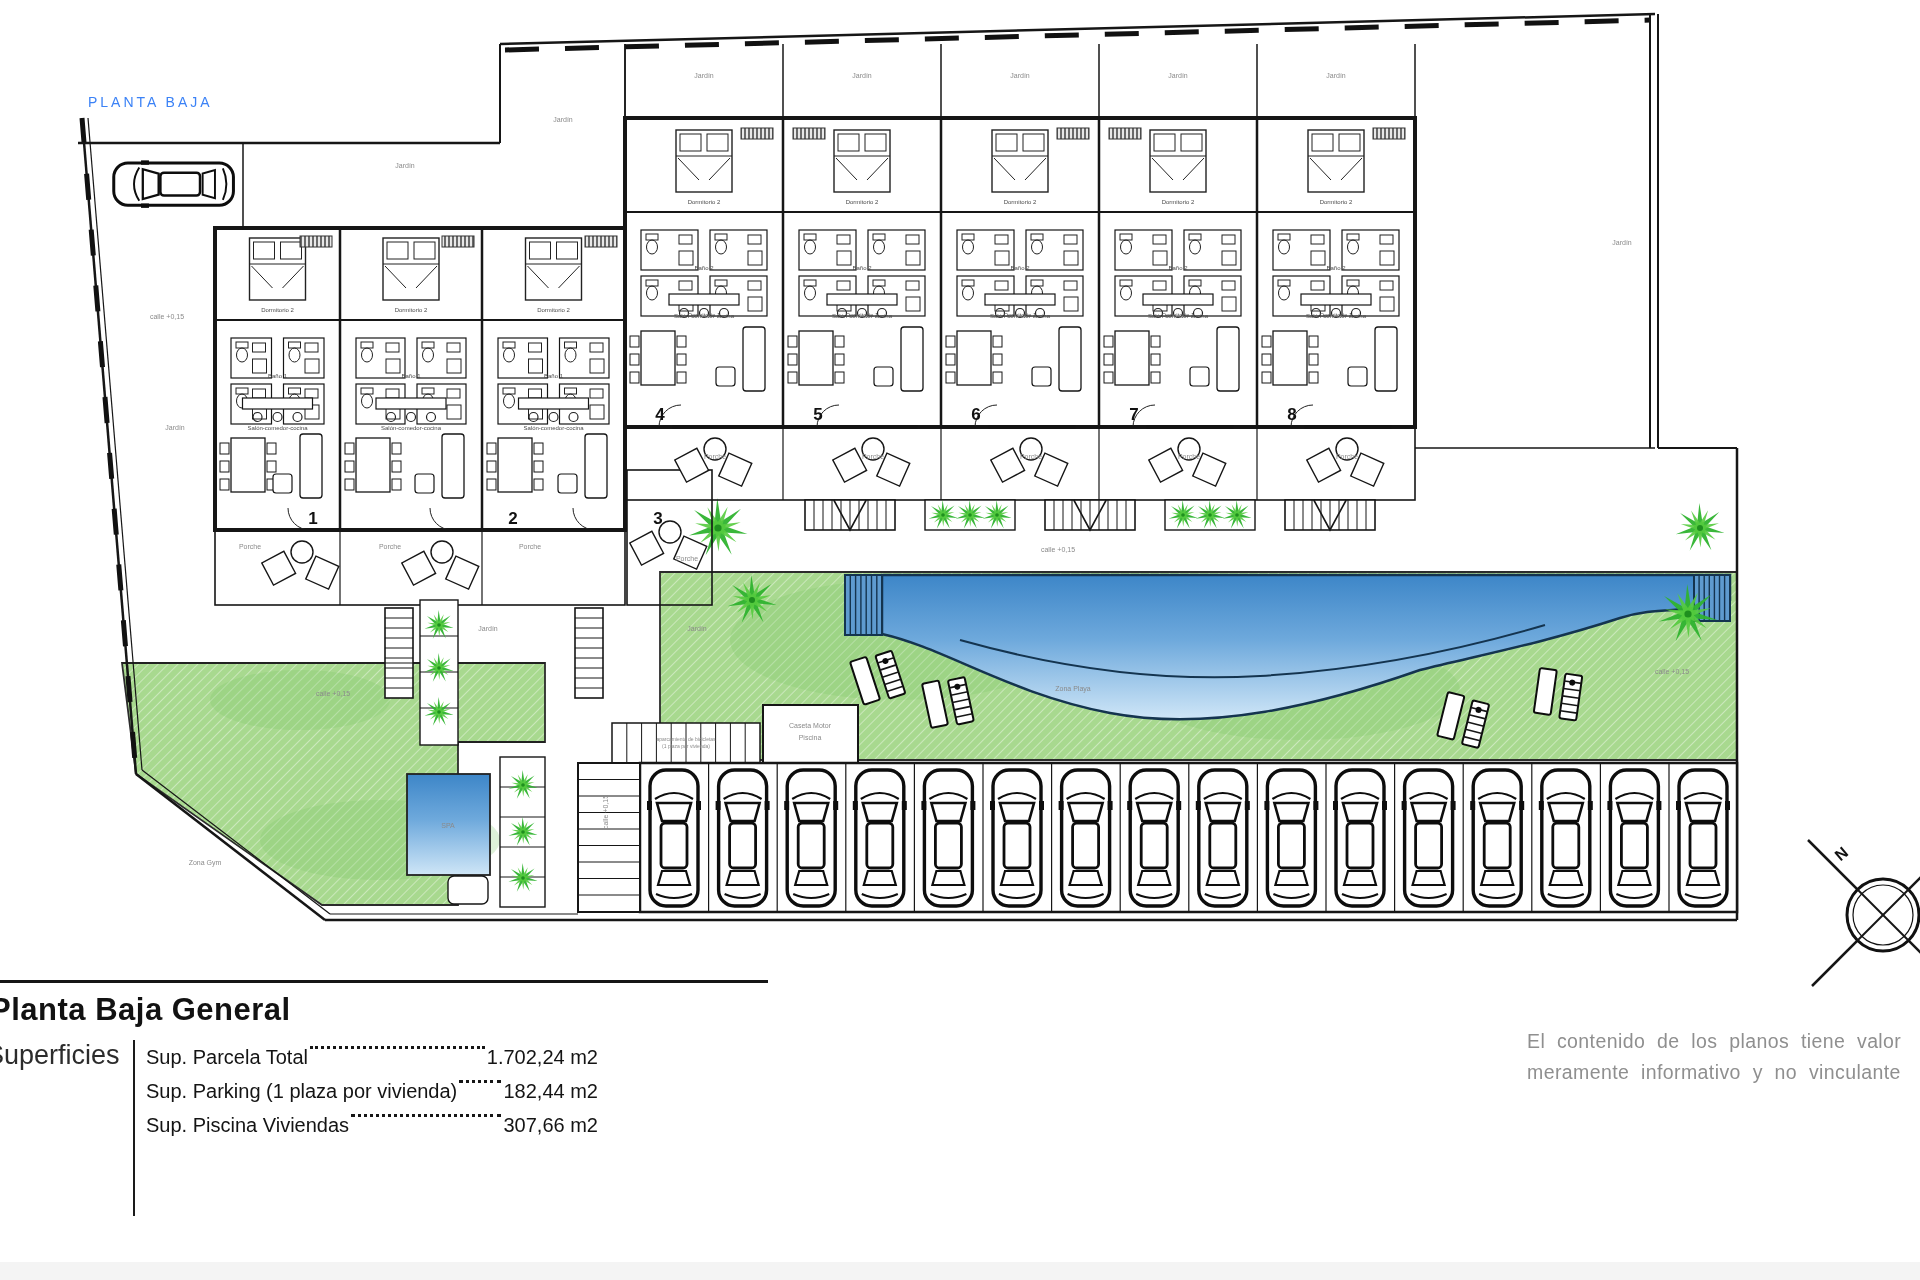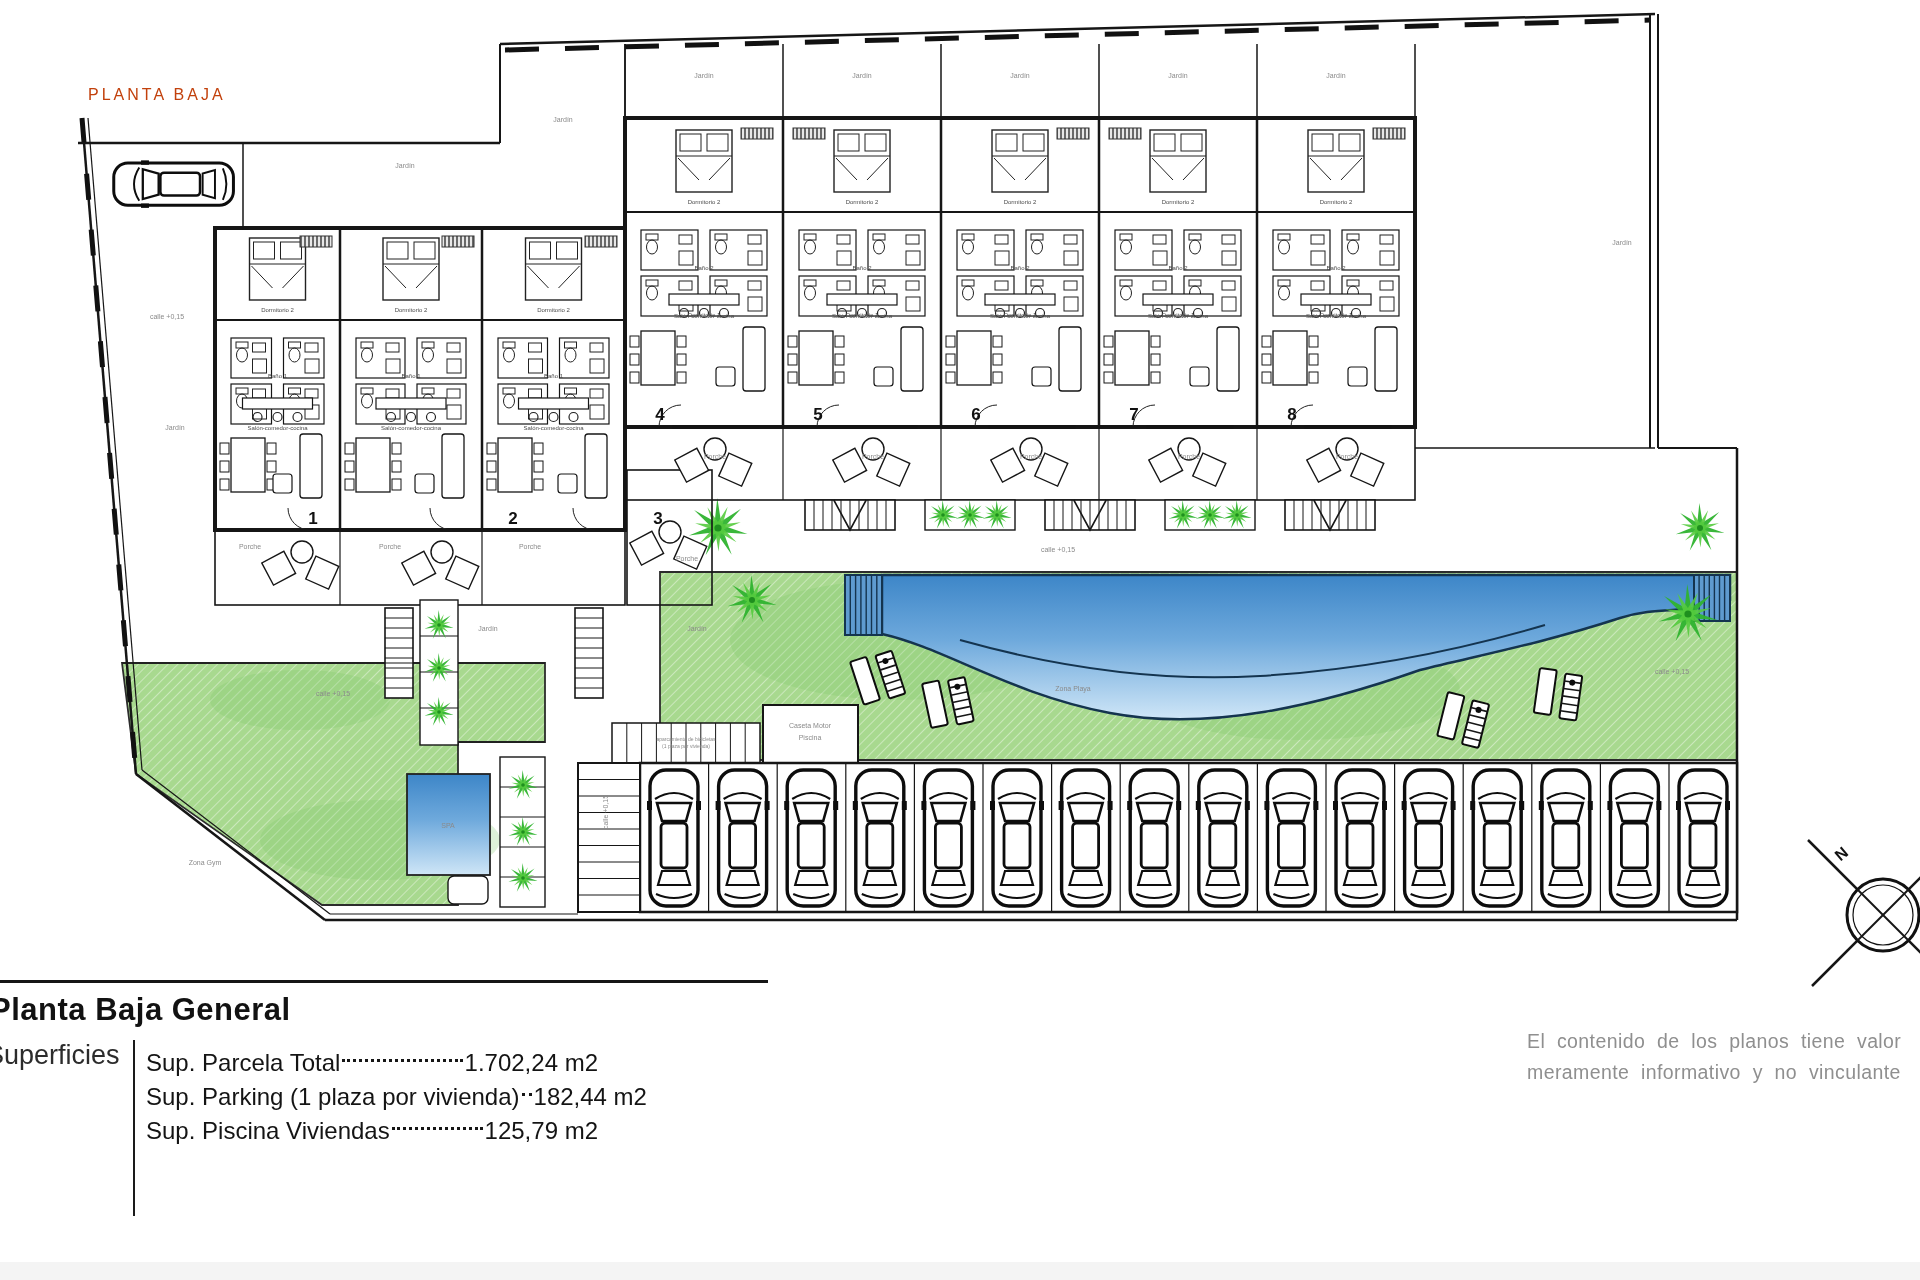--- a/index.html
+++ b/index.html
@@ -1,27 +1,27 @@
 <!DOCTYPE html>
 <html><head>
 <meta charset="utf-8">
 <style>
   html,body{margin:0;padding:0}
   body{width:1920px;height:1280px;position:relative;overflow:hidden;background:#fff;
        font-family:"Liberation Sans",sans-serif;color:#111}
   #plan-wrap{position:absolute;left:0;top:0;width:1920px;height:1010px}
-  #plan-title{position:absolute;left:88px;top:86px;font-size:16px;letter-spacing:3px;color:#c2410c}
+  #plan-title{position:absolute;left:88px;top:94px;font-size:14px;letter-spacing:3px;color:#3b82f6}
   svg text{font-family:"Liberation Sans",sans-serif}
   
   #legend-rule{position:absolute;left:0;top:980px;width:768px;height:3px;background:#151515}
   #legend-title{position:absolute;left:-10px;top:992px;font-size:31px;font-weight:bold;color:#121212;letter-spacing:0.5px}
   #legend-section{position:absolute;left:-14px;top:1040px;font-size:27px;color:#2c2c2c}
   #legend-vrule{position:absolute;left:133px;top:1040px;width:2px;height:176px;background:#1a1a1a}
   #legend-rows{position:absolute;left:146px;top:1046px;width:452px}
-  .srow{display:flex;align-items:center;height:34px;font-size:24px;color:#141414;white-space:nowrap}
+  .srow{display:flex;align-items:flex-start;height:34px;font-size:20px;color:#141414;white-space:nowrap}
   .srow .leader{flex:1;border-bottom:3px dotted #161616;margin:0 2px 5px 2px;min-width:10px}
   #disclaimer{position:absolute;left:1527px;top:1026px;width:480px;font-size:19.5px;line-height:31px;
               color:#8f8f8f;word-spacing:6px;letter-spacing:0.4px}
   #bottom-band{position:absolute;left:0;top:1262px;width:1920px;height:18px;background:#f4f4f4}
 </style>
 </head>
 <body>
 
 <div id="plan-title">PLANTA BAJA</div>
 
@@ -1130,21 +1130,21 @@
       <span>1.702,24 m2</span>
     </div>
     <div class="srow">
       <span>Sup. Parking (1 plaza por vivienda)</span>
       <span class="leader"></span>
       <span>182,44 m2</span>
     </div>
     <div class="srow">
       <span>Sup. Piscina Viviendas</span>
       <span class="leader"></span>
-      <span>125,79 m2</span>
+      <span>307,66 m2</span>
     </div>
   </div>
 
 <div id="disclaimer">
   <div>El contenido de los planos tiene valor</div>
   <div>meramente informativo y no vinculante</div>
 </div>
 <div id="bottom-band"></div>
 
 </body></html>

